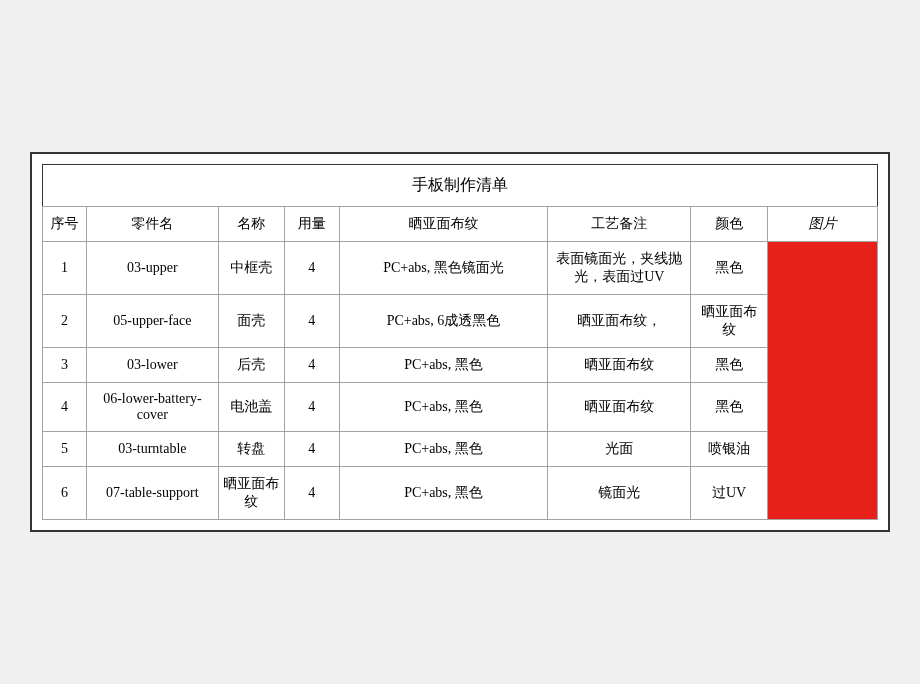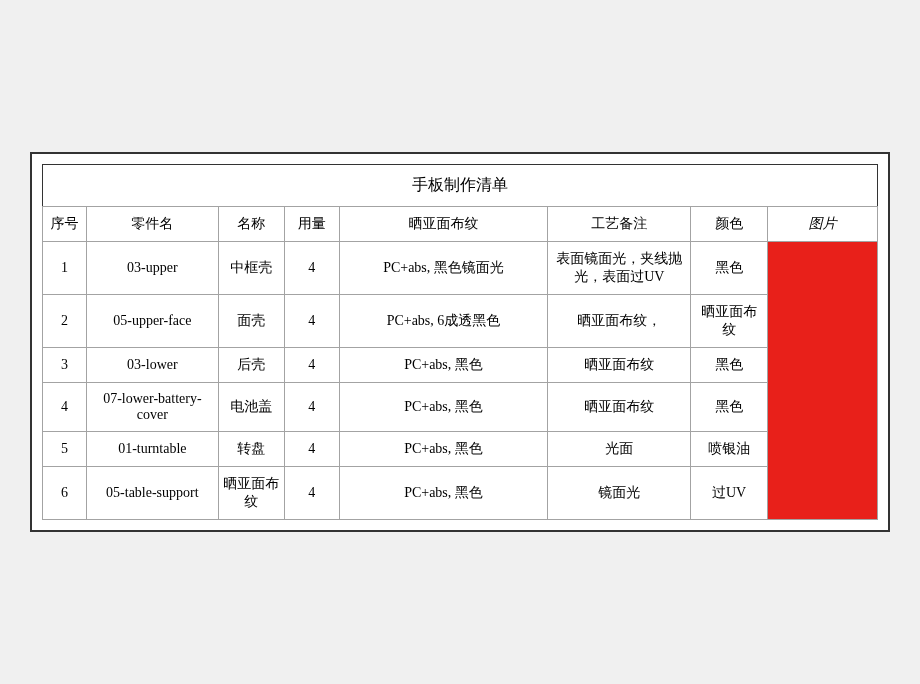--- a/index.html
+++ b/index.html
@@ -99,39 +99,39 @@
           <td>3</td>
           <td>03-lower</td>
           <td>后壳</td>
           <td>4</td>
           <td>PC+abs, 黑色</td>
           <td>晒亚面布纹</td>
           <td>黑色</td>
         </tr>
         <tr>
           <td>4</td>
-          <td>07-lower-battery-cover</td>
+          <td>06-lower-battery-cover</td>
           <td>电池盖</td>
           <td>4</td>
           <td>PC+abs, 黑色</td>
           <td>晒亚面布纹</td>
           <td>黑色</td>
         </tr>
         <tr>
           <td>5</td>
-          <td>01-turntable</td>
+          <td>03-turntable</td>
           <td>转盘</td>
           <td>4</td>
           <td>PC+abs, 黑色</td>
           <td>光面</td>
           <td>喷银油</td>
         </tr>
         <tr>
           <td>6</td>
-          <td>05-table-support</td>
+          <td>07-table-support</td>
           <td>晒亚面布纹</td>
           <td>4</td>
           <td>PC+abs, 黑色</td>
           <td>镜面光</td>
           <td>过UV</td>
         </tr>
       </tbody>
   </table>
 </div>
 

